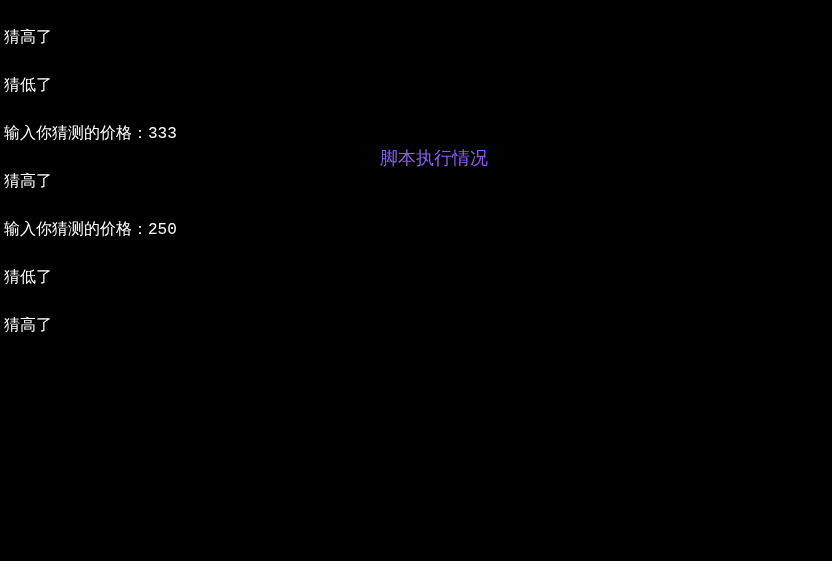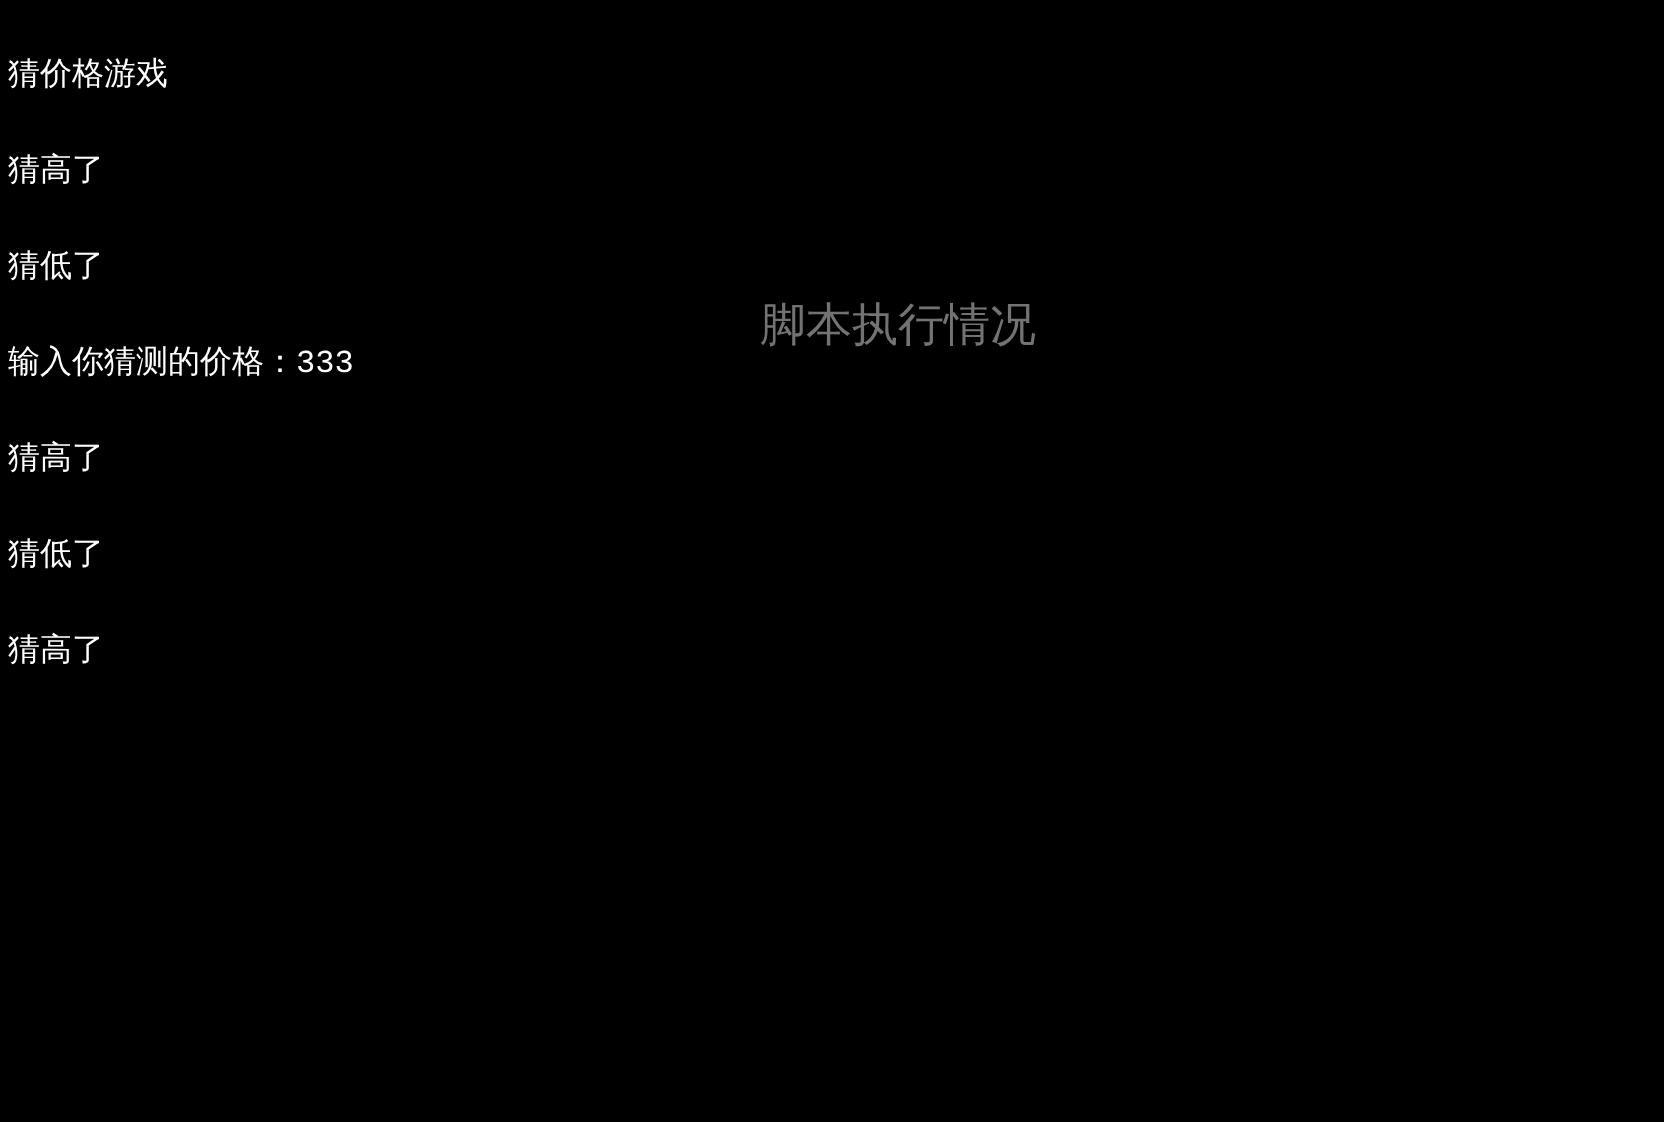--- a/index.html
+++ b/index.html
@@ -20,34 +20,34 @@
     }
     .terminal {
       padding: 2px 4px;
       white-space: pre;
     }
     .line {
       display: block;
     }
     .annotation {
       position: absolute;
-      color: #737373;
-      font-size: 23px;
+      color: #8b5cf6;
+      font-size: 18px;
       font-family: "SimSun", "Microsoft YaHei", sans-serif;
     }
   </style>
 </head>
 <body>
 
 <div class="terminal">
-<span class="line">猜价格游戏</span>
 <span class="line">猜高了</span>
 <span class="line">猜低了</span>
 <span class="line"><span>输入你猜测的价格：</span><span>333</span></span>
 <span class="line">猜高了</span>
+<span class="line"><span>输入你猜测的价格：</span><span>250</span></span>
 <span class="line">猜低了</span>
 <span class="line">猜高了</span>
 
 
 
 
 
 
 
 

